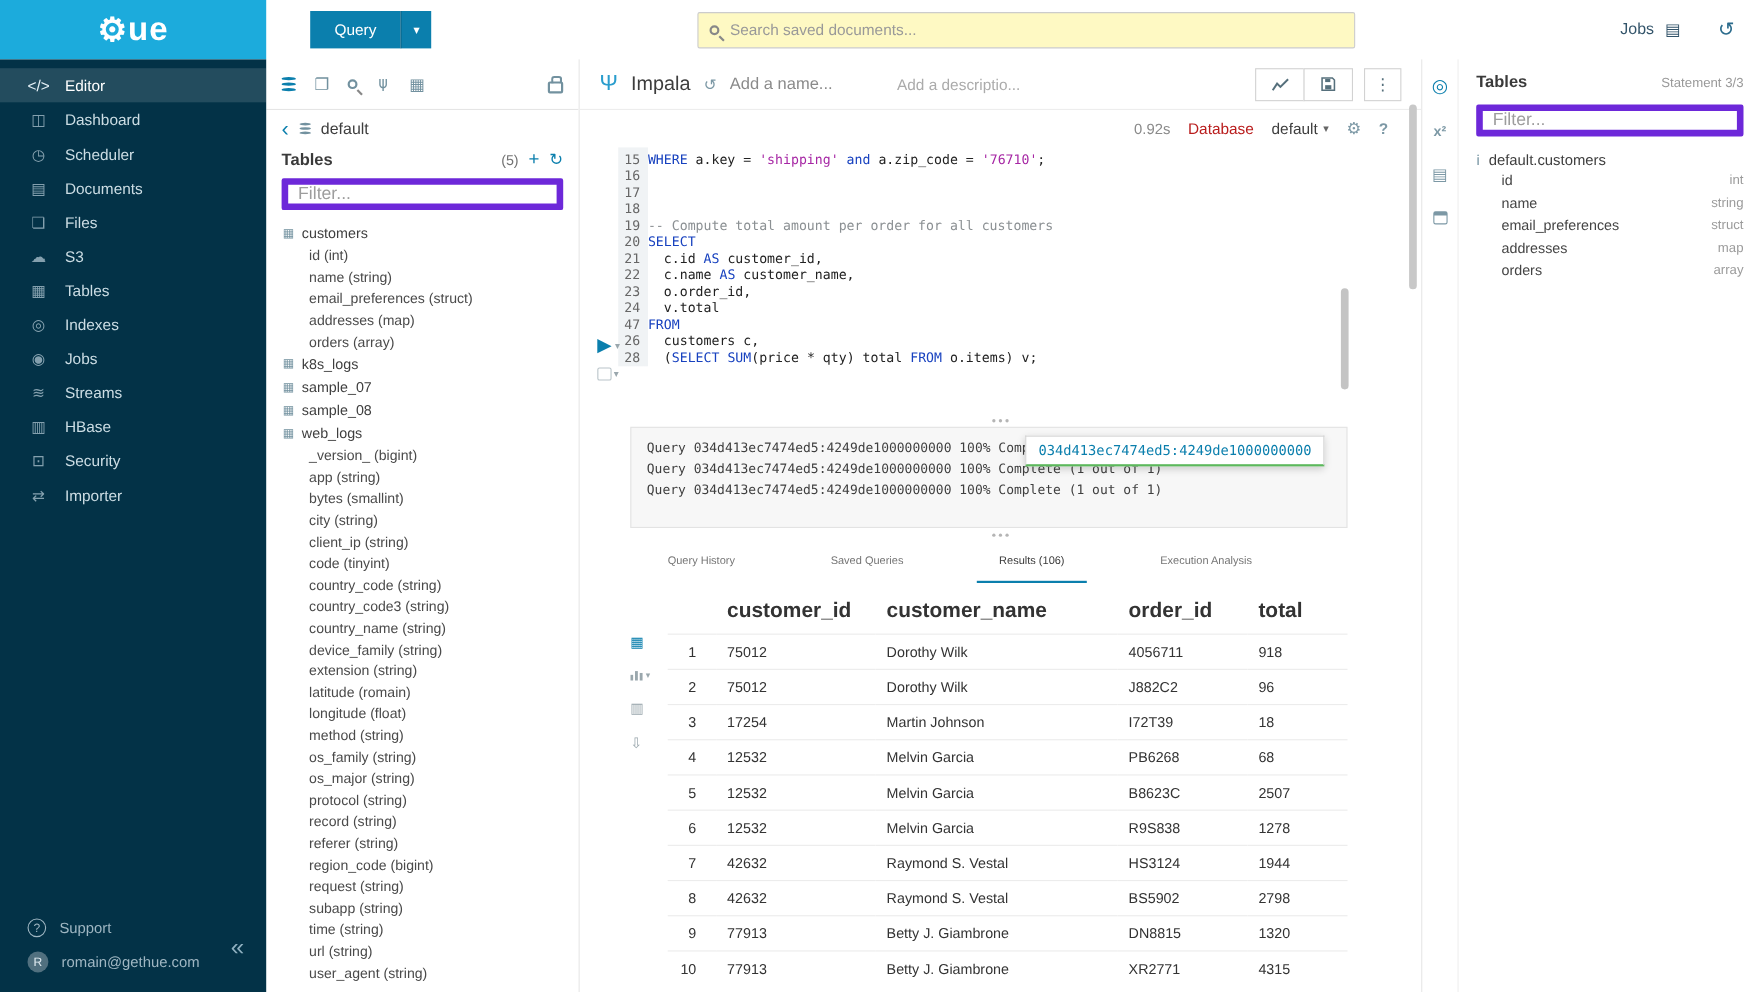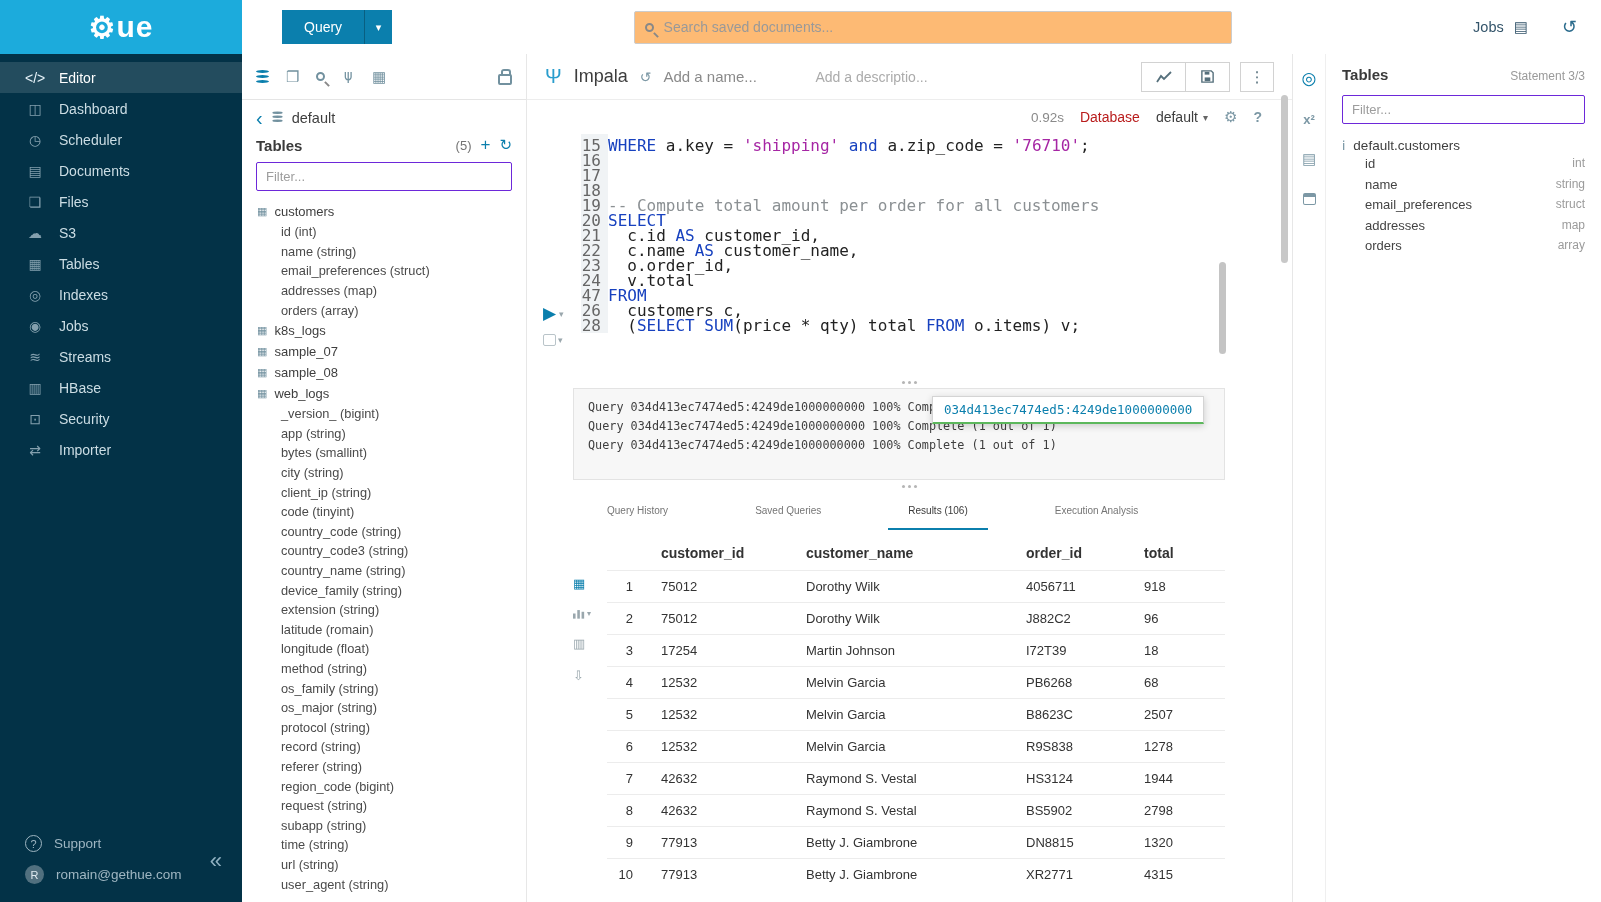--- a/index.html
+++ b/index.html
@@ -9,21 +9,21 @@
 
   
   .topbar{height:54px;flex:0 0 54px;display:flex}
   .logo{width:242px;background:#1cabdc;color:#fff;display:flex;align-items:center;justify-content:center;font-weight:bold;cursor:pointer}
   .logo .gear{font-size:30px;margin-right:1px}
   .logo .word{font-size:30px;letter-spacing:1px}
   .topbar-main{flex:1;display:flex;align-items:center;padding:0 24px 0 40px}
   .query-group{display:flex;height:34px}
   .query-btn{background:#0b7fad;color:#fff;border:none;padding:0 22px;font-size:14px;cursor:pointer}
   .query-caret{background:#0b7fad;color:#fff;border:none;border-left:1px solid rgba(0,0,0,.25);width:28px;font-size:11px;cursor:pointer}
-  .search-box{width:598px;height:33px;border:1px solid #ccc;border-radius:2px;display:flex;align-items:center;padding:0 10px;margin:0 auto;background:#fdba74}
+  .search-box{width:598px;height:33px;border:1px solid #ccc;border-radius:2px;display:flex;align-items:center;padding:0 10px;margin:0 auto;background:#fef9c3}
   .magicon{width:9px;height:9px;border:2px solid #888;border-radius:50%;position:relative;display:inline-block;flex:0 0 auto}
   .magicon::after{content:"";position:absolute;width:2px;height:6px;background:#888;transform:rotate(-45deg);left:8px;top:7px}
   .search-box input{border:none;outline:none;flex:1;margin-left:10px;font-size:14px;color:#333;background:transparent}
   .search-box input::placeholder{color:#999}
   .topbar-right{display:flex;align-items:center;gap:10px;color:#3c5a6b}
   .jobs-link{font-size:14.5px;color:#33546a;cursor:pointer}
   .jobs-icon{font-size:15px;color:#33546a;cursor:pointer}
   .tophist{font-size:18px;color:#2c6c8d;margin-left:24px;cursor:pointer}
 
   
@@ -54,21 +54,21 @@
   .breadcrumb{display:flex;align-items:center;gap:8px;padding:10px 14px 6px;color:#444}
   .bc-back{color:#0b7fad;font-size:20px;line-height:14px;cursor:pointer}
   .bc-db{color:#72919f;transform:scale(.8)}
   .bc-name{font-size:14.5px;color:#3e3e3e;cursor:pointer}
   .tables-head{display:flex;align-items:center;padding:4px 14px 6px}
   .tables-title{font-size:15px;font-weight:bold;color:#3a3a3a}
   .tables-right{margin-left:auto;display:flex;align-items:center;gap:9px}
   .tbl-count{color:#737373;font-size:13px}
   .tbl-plus{color:#0b7fad;font-size:17px;cursor:pointer;line-height:12px}
   .tbl-refresh{color:#0b7fad;font-size:15px;cursor:pointer}
-  .filter-input{margin:2px 14px 6px;height:29px;border:1px solid #6d28d9;border-radius:2px;padding:0 9px;font-size:13px;color:#ef4444;outline:none}
+  .filter-input{margin:2px 14px 6px;height:29px;border:6px solid #6d28d9;border-radius:2px;padding:0 9px;font-size:16px;color:#ef4444;outline:none}
   .filter-input::placeholder{color:#9d9d9d}
   .tree{flex:1;overflow:hidden;padding-top:4px}
   .tree-table{height:21px;display:flex;align-items:center;gap:7px;padding-left:15px;cursor:pointer}
   .tbl-icon{color:#72919f;font-size:11px}
   .tbl-name{color:#3e3e3e;font-size:13px}
   .tree-col{height:19.6px;display:flex;align-items:center;padding-left:39px;color:#4a4a4a;font-size:12.8px;cursor:pointer;white-space:nowrap}
 
   
   .main{flex:1;min-width:0;display:flex;flex-direction:column;border-left:0;position:relative;overflow:hidden}
   .main-toolbar{height:46px;flex:0 0 46px;display:flex;align-items:center;padding:0 18px;gap:12px;border-bottom:1px solid #ededed}
@@ -93,21 +93,21 @@
 
   
   .editor{height:242px;flex:0 0 242px;position:relative;margin:0 67px 0 16px}
   .exec-col{position:absolute;left:0;top:172px;width:27px}
   .play-row{display:flex;align-items:center;gap:3px}
   .play{color:#0b7fad;font-size:17px;cursor:pointer;line-height:16px}
   .play-caret{color:#9aa7ad;font-size:9px;cursor:pointer}
   .snippet-btn{margin-top:12px;display:flex;align-items:center;gap:2px;cursor:pointer;color:#9aa7ad}
   .snippet-sq{width:13px;height:12px;border:1.5px solid #b9c4c9;border-radius:2px;display:inline-block}
   .snippet-btn .caret{font-size:9px}
-  .code-lines{margin-left:38px;padding-top:4px;font-family:"DejaVu Sans Mono",monospace;font-size:16px;line-height:15px;background:linear-gradient(90deg,#f0f3f5 0,#f0f3f5 27px,#fff 27px)}
+  .code-lines{margin-left:19px;padding-top:4px;font-family:"DejaVu Sans Mono",monospace;font-size:12px;line-height:15px;background:linear-gradient(90deg,#f0f3f5 0,#f0f3f5 27px,#fff 27px)}
   .sql-line{display:flex;min-height:15px}
   .ln{width:27px;flex:0 0 27px;text-align:right;padding-right:7px;color:#666}
   .code{white-space:pre;color:#222}
   .code .k{color:#1741bf}
   .code .s{color:#a626a4}
   .code .c{color:#8b9093}
   .editor-scroll{position:absolute;right:-1px;top:128px;width:7px;height:92px;background:#c4c4c4;border-radius:4px;cursor:pointer}
   .main-scroll{position:absolute;right:4px;top:41px;width:7px;height:168px;background:#c8c8c8;border-radius:4px;cursor:pointer}
 
   
@@ -125,21 +125,21 @@
   .tab.active{color:#3a3a3a;border-bottom-color:#0b7fad}
 
   
   .results{flex:1;display:flex;min-height:0;margin:6px 67px 0 46px}
   .result-actions{width:34px;flex:0 0 34px;display:flex;flex-direction:column;align-items:flex-start;gap:17px;padding-top:40px;color:#9aa7ad}
   .ra-tool{cursor:pointer;display:flex;align-items:center;gap:2px}
   .ra-tool.active{color:#0b7fad}
   .ra-tool svg{fill:currentColor}
   .ra-tool .caret{font-size:8px}
   .result-table{flex:1;border-collapse:collapse;align-self:flex-start;width:100%}
-  .result-table th{text-align:left;font-size:14px;color:#333;font-weight:bold;padding:9px 10px;cursor:pointer}
+  .result-table th{text-align:left;font-size:19px;color:#333;font-weight:bold;padding:9px 10px;cursor:pointer}
   .result-table td{font-size:13px;color:#333;padding:8px 10px;border-top:1px solid #ececec}
   .result-table .num,.result-table .num-h{width:44px;text-align:right;padding-right:18px}
   .result-table col.c-id{width:145px}.result-table col.c-name{width:220px}.result-table col.c-ord{width:118px}
 
   
   .right-strip{width:33px;flex:0 0 33px;border-left:1px solid #e7e7e7;display:flex;flex-direction:column;align-items:center;gap:23px;padding-top:14px;color:#7c98a5}
   .rs-icon{cursor:pointer;font-size:15px}
   .rs-icon.active{color:#0b7fad;font-size:17px}
   .rs-sup{font-size:13px;font-weight:bold}
   .calicon{width:13px;height:12px;border:1.5px solid currentColor;border-top-width:4px;border-radius:2px;display:inline-block}

